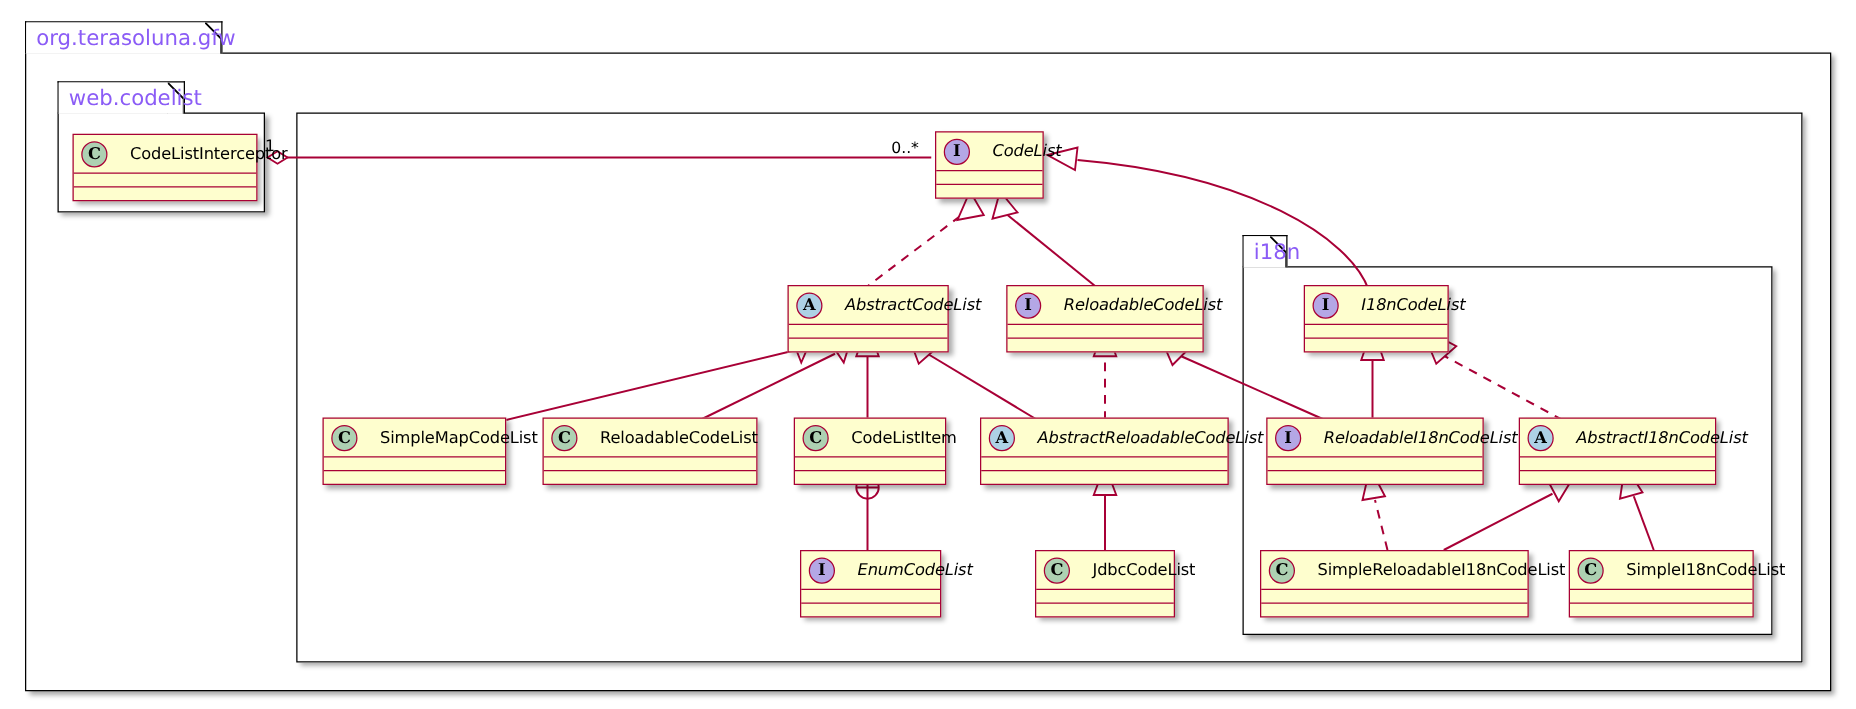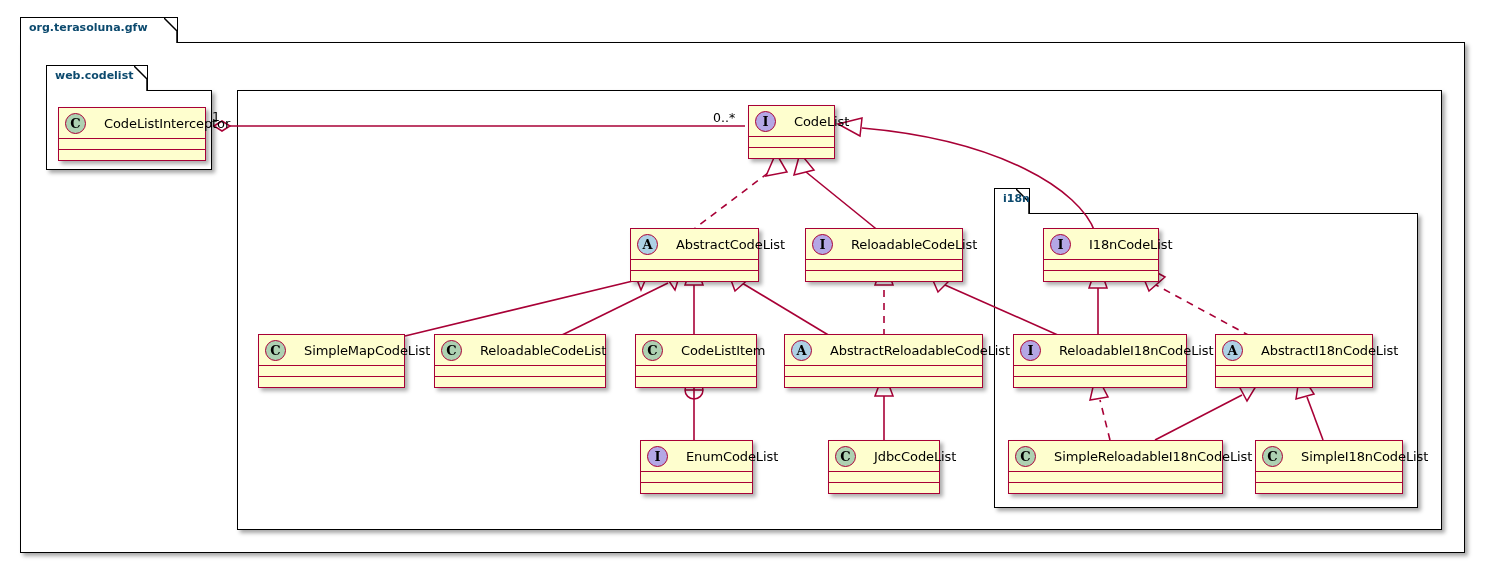--- a/index.html
+++ b/index.html
@@ -7,32 +7,32 @@
   #canvas{position:relative;width:1485px;height:567px;background:#fff;overflow:hidden;}
 
   
   .pkg{position:absolute;box-sizing:border-box;border:1.5px solid #000;background:transparent;
        box-shadow:3px 3px 4px rgba(0,0,0,.35);}
   .pkg-tab{position:absolute;box-sizing:border-box;border:1.5px solid #000;border-bottom:none;
        background:#fff;height:26px;}
   .pkg-tab .tab-body{position:absolute;left:0;top:0;right:13px;bottom:0;background:#fff;}
   .pkg-tab .tab-slant{position:absolute;right:0;top:0;width:13px;height:100%;overflow:hidden;}
   .pkg-tab .tab-slant svg{display:block;}
-  .pkg-label{position:absolute;left:8px;top:3px;font-size:11px;font-weight:bold;color:#0c4a6e;
+  .pkg-label{position:absolute;left:8px;top:3px;font-size:17px;font-weight:normal;color:#8b5cf6;
        white-space:nowrap;font-family:"DejaVu Sans","Liberation Sans",sans-serif;}
 
   
   .cls{position:absolute;box-sizing:border-box;border:1.5px solid #A80036;background:#FEFECE;
        box-shadow:3px 3px 4px rgba(0,0,0,.33);}
   .cls .hdr{position:relative;height:30px;display:flex;align-items:center;padding-left:6px;
        border-bottom:1.5px solid #A80036;white-space:nowrap;}
   .cls .comp{height:10px;border-bottom:1.5px solid #A80036;}
   .cls .comp.last{border-bottom:none;}
   .cls .nm{font-size:13px;color:#000;margin-left:18px;letter-spacing:-0.1px;}
-  .cls .nm.it{}
+  .cls .nm.it{font-style:italic;}
   .ico{width:19px;height:19px;border-radius:50%;flex:0 0 auto;display:flex;align-items:center;
        justify-content:center;font-size:13px;font-weight:bold;line-height:1;
        font-family:"DejaVu Serif","Liberation Serif",serif;}
   .ico-I{background:#B4A7E5;border:1.5px solid #A80036;color:#000;}
   .ico-A{background:#ADD1E5;border:1.5px solid #A80036;color:#000;}
   .ico-C{background:#ADD1B2;border:1.5px solid #A80036;color:#000;}
 
   
   #edges{position:absolute;left:0;top:0;width:1485px;height:567px;pointer-events:none;}
   .lbl{position:absolute;font-size:12.5px;color:#000;white-space:nowrap;

